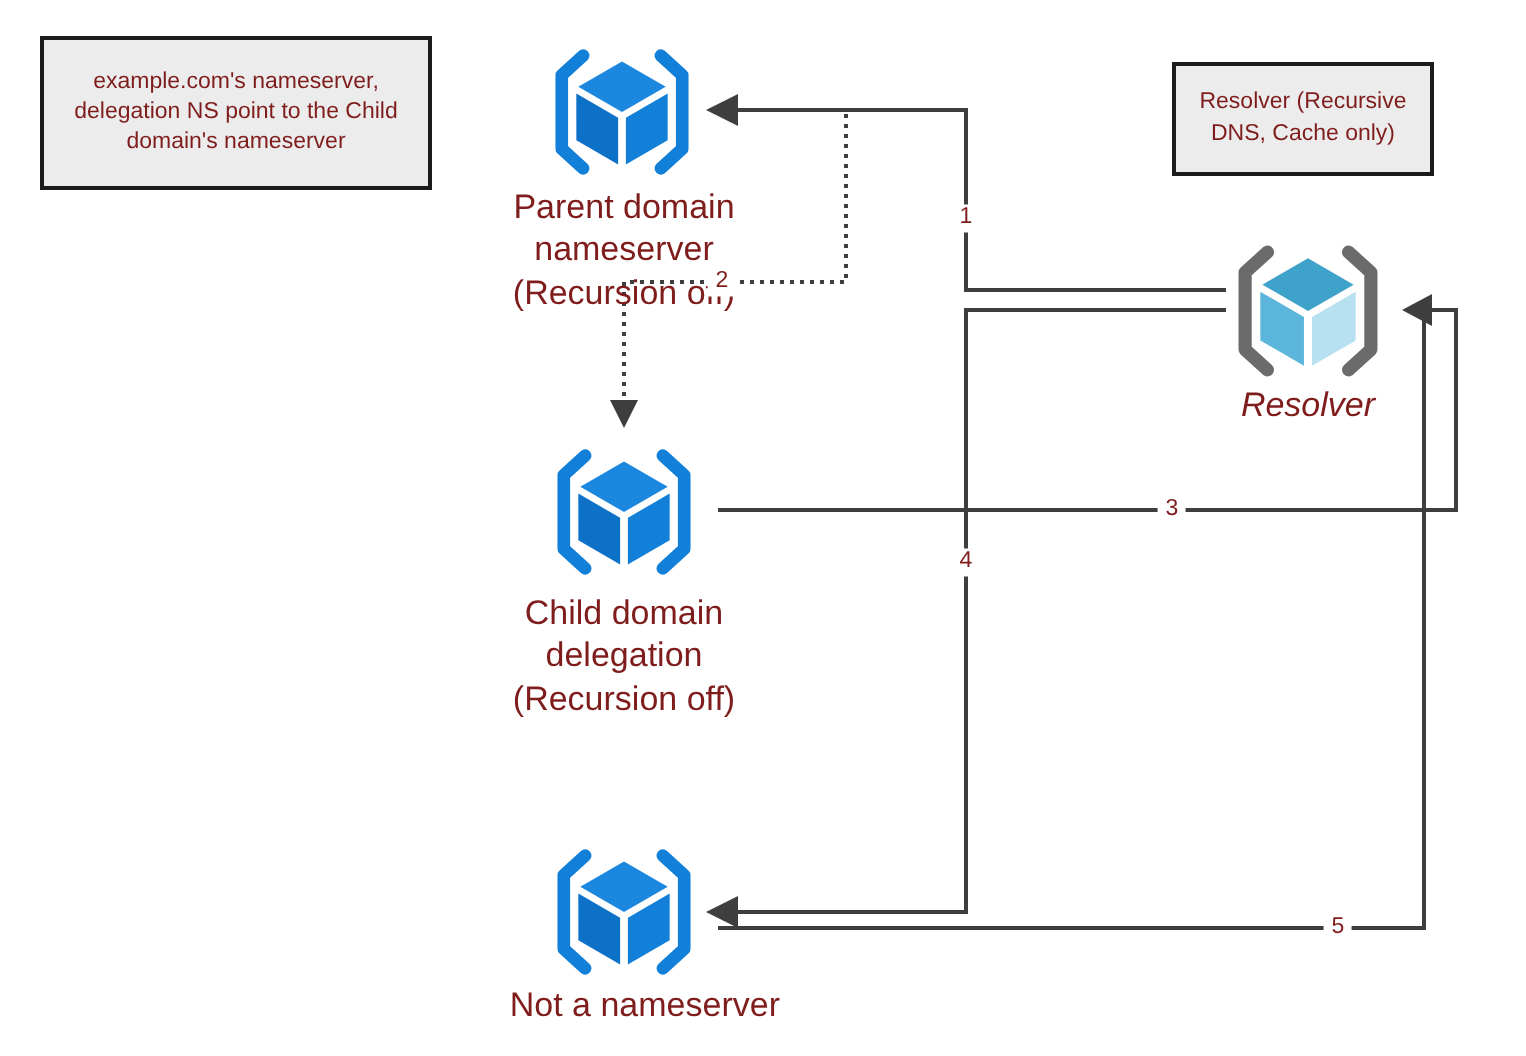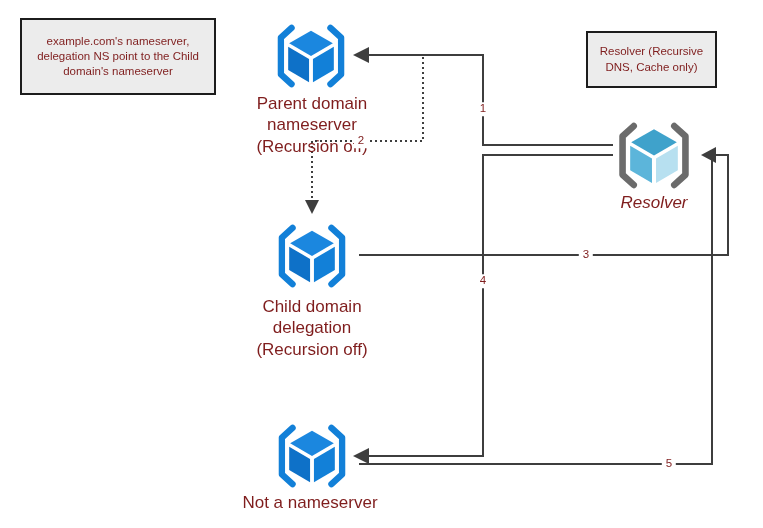--- a/index.html
+++ b/index.html
@@ -90,21 +90,21 @@
 
   <div class="node" style="left:271px;top:422px;">
     <svg class="blue" width="82" height="68" viewBox="0 0 84 70">
       <path class="bracket" d="M22,6 L11,16 L11,54 L22,64"></path>
       <path class="bracket" d="M62,6 L73,16 L73,54 L62,64"></path>
       <path class="face-top" d="M42,9 L64.5,22 L42,35 L19.5,22 Z"></path>
       <path class="face-left" d="M18.5,25.5 L40,38 L40,62 L18.5,49.5 Z"></path>
       <path class="face-right" d="M65.5,25.5 L44,38 L44,62 L65.5,49.5 Z"></path>
     </svg>
   </div>
-  <div class="node-label" style="left:230px;top:492px;width:160px;">Not a nameserver</div>
+  <div class="node-label" style="left:230px;top:492px;width:160px;text-align:right;">Not a nameserver</div>
 
   <div class="node" style="left:611px;top:120px;">
     <svg class="teal" width="86" height="71" viewBox="0 0 84 70">
       <path class="bracket" d="M22,6 L11,16 L11,54 L22,64"></path>
       <path class="bracket" d="M62,6 L73,16 L73,54 L62,64"></path>
       <path class="face-top" d="M42,9 L64.5,22 L42,35 L19.5,22 Z"></path>
       <path class="face-left" d="M18.5,25.5 L40,38 L40,62 L18.5,49.5 Z"></path>
       <path class="face-right" d="M65.5,25.5 L44,38 L44,62 L65.5,49.5 Z"></path>
     </svg>
   </div>

